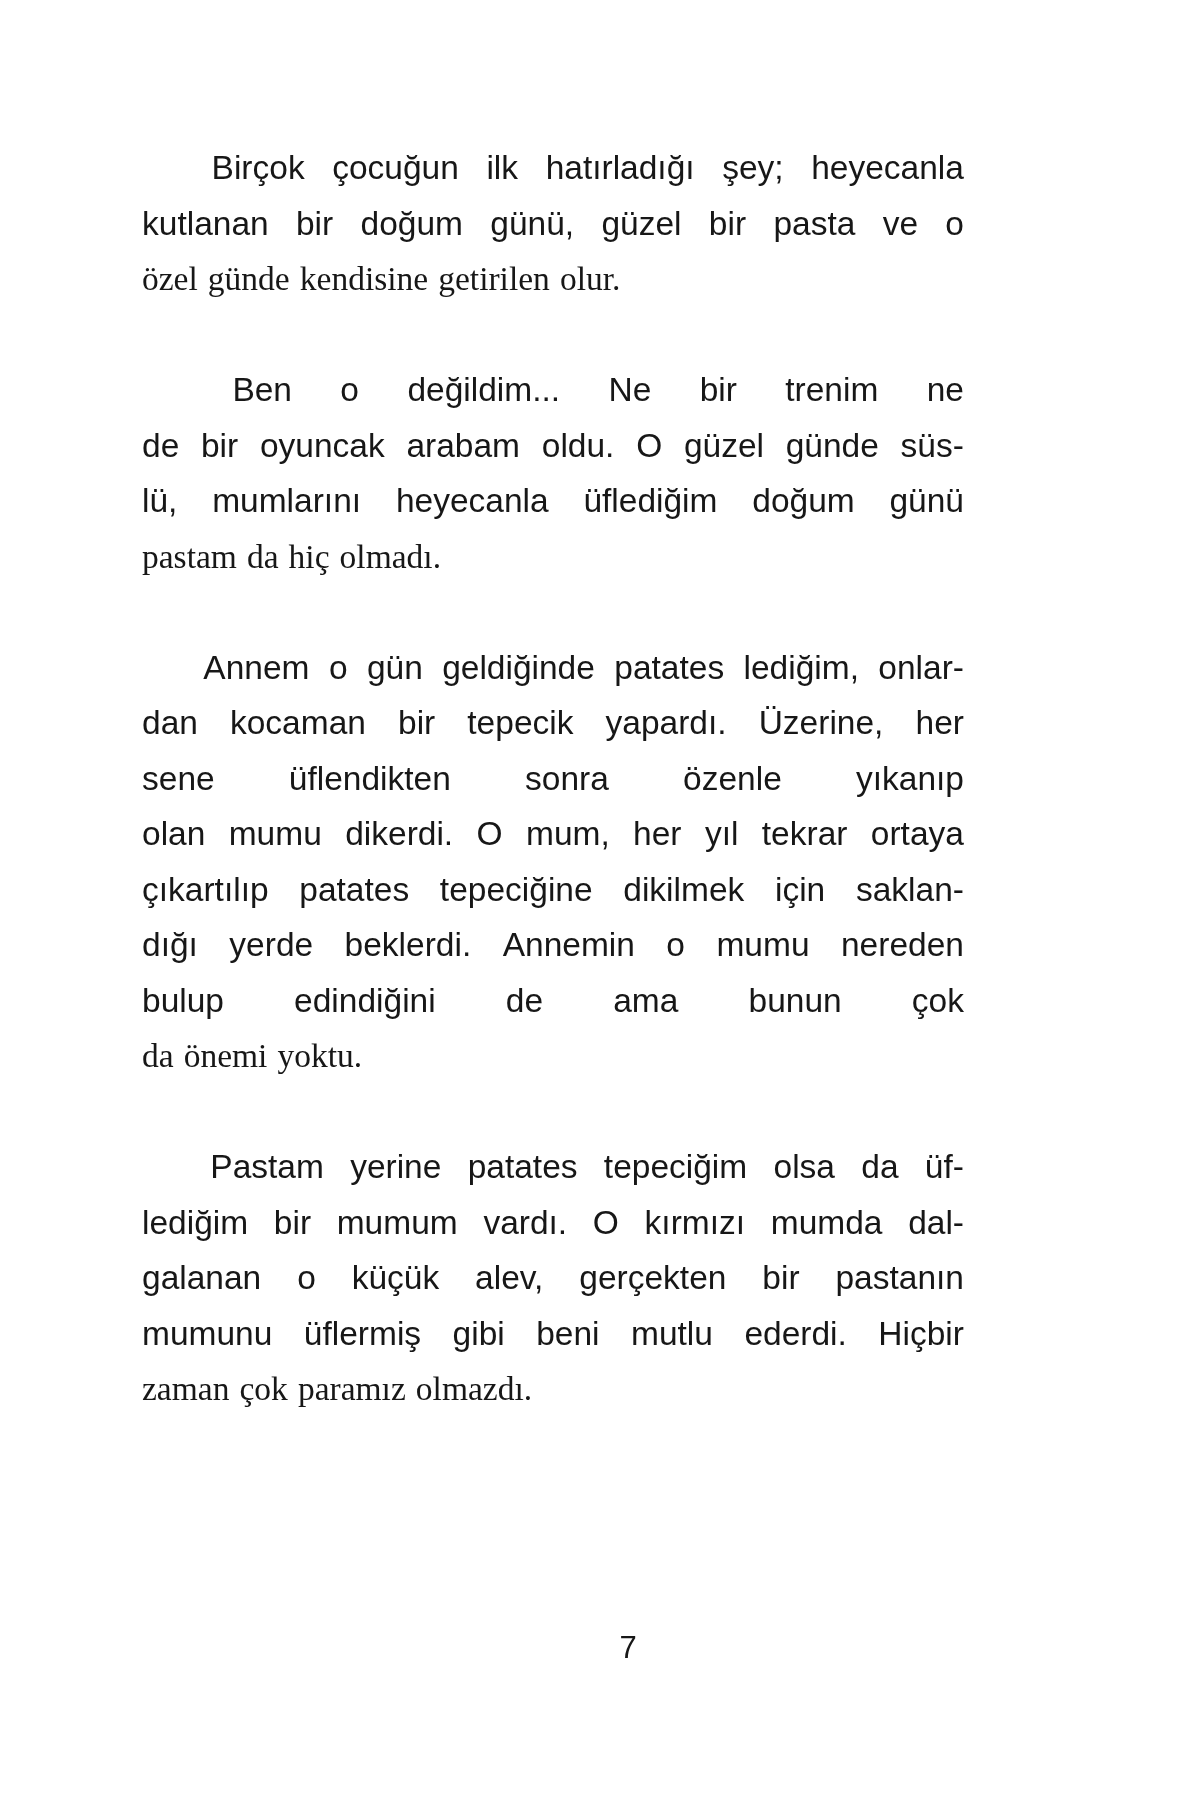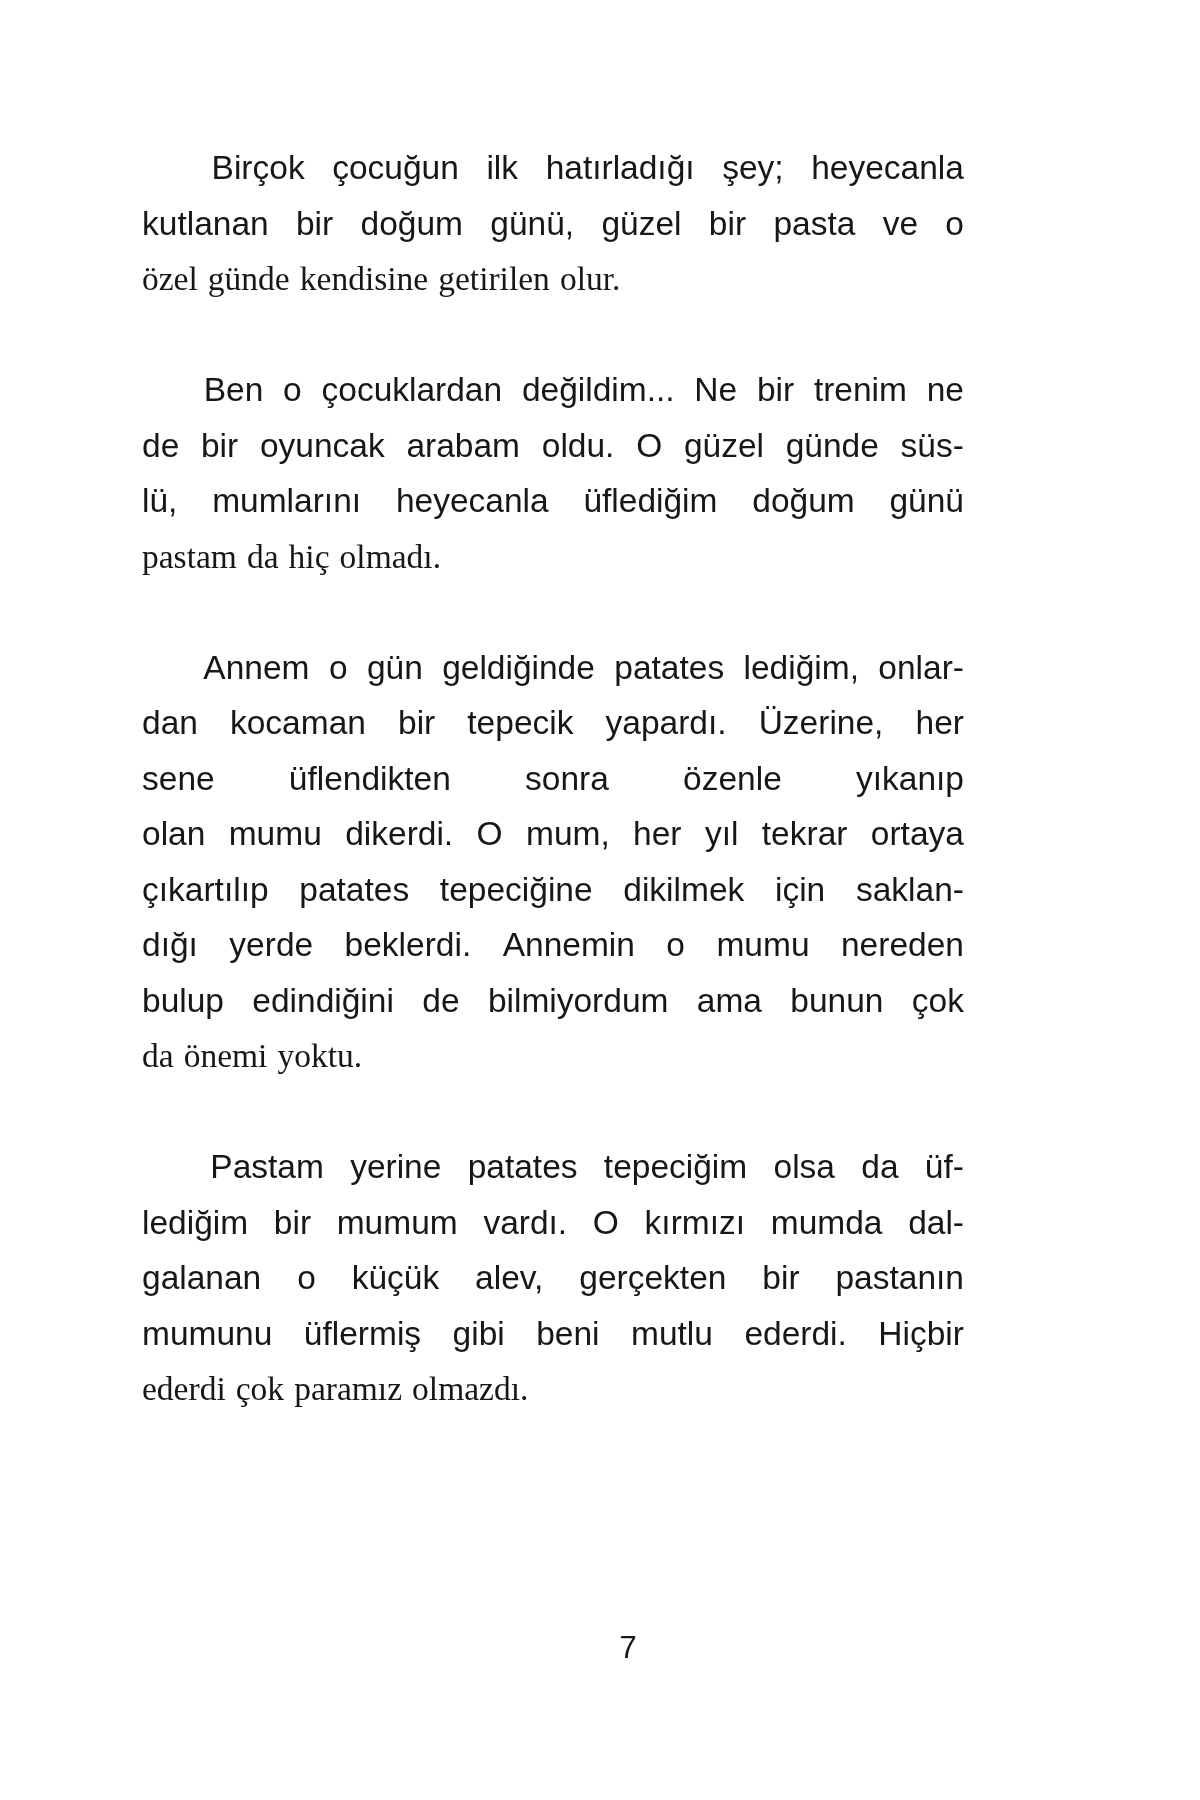--- a/index.html
+++ b/index.html
@@ -82,42 +82,42 @@
 
   <div id="text-column">
     <div id="paragraphs-host">
         <div class="para-block">
           <div class="jline"><span class="lead"></span><span class="w">Birçok</span><span class="w">çocuğun</span><span class="w">ilk</span><span class="w">hatırladığı</span><span class="w">şey;</span><span class="w">heyecanla</span></div>
           <div class="jline"><span class="w">kutlanan</span><span class="w">bir</span><span class="w">doğum</span><span class="w">günü,</span><span class="w">güzel</span><span class="w">bir</span><span class="w">pasta</span><span class="w">ve</span><span class="w">o</span></div>
           <div class="jline last"><span class="w">özel</span><span class="w">günde</span><span class="w">kendisine</span><span class="w">getirilen</span><span class="w">olur.</span></div>
         </div>
         <div class="para-gap"></div>
         <div class="para-block">
-          <div class="jline"><span class="lead"></span><span class="w">Ben</span><span class="w">o</span><span class="w">çocuklardan</span><span class="w">değildim...</span><span class="w">Ne</span><span class="w">bir</span><span class="w">trenim</span><span class="w">ne</span></div>
+          <div class="jline"><span class="lead"></span><span class="w">Ben</span><span class="w">o</span><span class="w">değildim...</span><span class="w">Ne</span><span class="w">bir</span><span class="w">trenim</span><span class="w">ne</span></div>
           <div class="jline"><span class="w">de</span><span class="w">bir</span><span class="w">oyuncak</span><span class="w">arabam</span><span class="w">oldu.</span><span class="w">O</span><span class="w">güzel</span><span class="w">günde</span><span class="w">süs-</span></div>
           <div class="jline"><span class="w">lü,</span><span class="w">mumlarını</span><span class="w">heyecanla</span><span class="w">üflediğim</span><span class="w">doğum</span><span class="w">günü</span></div>
           <div class="jline last"><span class="w">pastam</span><span class="w">da</span><span class="w">hiç</span><span class="w">olmadı.</span></div>
         </div>
         <div class="para-gap"></div>
         <div class="para-block">
           <div class="jline"><span class="lead"></span><span class="w">Annem</span><span class="w">o</span><span class="w">gün</span><span class="w">geldiğinde</span><span class="w">patates</span><span class="w">lediğim,</span><span class="w">onlar-</span></div>
           <div class="jline"><span class="w">dan</span><span class="w">kocaman</span><span class="w">bir</span><span class="w">tepecik</span><span class="w">yapardı.</span><span class="w">Üzerine,</span><span class="w">her</span></div>
           <div class="jline"><span class="w">sene</span><span class="w">üflendikten</span><span class="w">sonra</span><span class="w">özenle</span><span class="w">yıkanıp</span></div>
           <div class="jline"><span class="w">olan</span><span class="w">mumu</span><span class="w">dikerdi.</span><span class="w">O</span><span class="w">mum,</span><span class="w">her</span><span class="w">yıl</span><span class="w">tekrar</span><span class="w">ortaya</span></div>
           <div class="jline"><span class="w">çıkartılıp</span><span class="w">patates</span><span class="w">tepeciğine</span><span class="w">dikilmek</span><span class="w">için</span><span class="w">saklan-</span></div>
           <div class="jline"><span class="w">dığı</span><span class="w">yerde</span><span class="w">beklerdi.</span><span class="w">Annemin</span><span class="w">o</span><span class="w">mumu</span><span class="w">nereden</span></div>
-          <div class="jline"><span class="w">bulup</span><span class="w">edindiğini</span><span class="w">de</span><span class="w">bilmiyordum</span><span class="w">ama</span><span class="w">bunun</span><span class="w">çok</span></div>
+          <div class="jline"><span class="w">bulup</span><span class="w">edindiğini</span><span class="w">de</span><span class="w">ama</span><span class="w">bunun</span><span class="w">çok</span></div>
           <div class="jline last"><span class="w">da</span><span class="w">önemi</span><span class="w">yoktu.</span></div>
         </div>
         <div class="para-gap"></div>
         <div class="para-block">
           <div class="jline"><span class="lead"></span><span class="w">Pastam</span><span class="w">yerine</span><span class="w">patates</span><span class="w">tepeciğim</span><span class="w">olsa</span><span class="w">da</span><span class="w">üf-</span></div>
           <div class="jline"><span class="w">lediğim</span><span class="w">bir</span><span class="w">mumum</span><span class="w">vardı.</span><span class="w">O</span><span class="w">kırmızı</span><span class="w">mumda</span><span class="w">dal-</span></div>
           <div class="jline"><span class="w">galanan</span><span class="w">o</span><span class="w">küçük</span><span class="w">alev,</span><span class="w">gerçekten</span><span class="w">bir</span><span class="w">pastanın</span></div>
           <div class="jline"><span class="w">mumunu</span><span class="w">üflermiş</span><span class="w">gibi</span><span class="w">beni</span><span class="w">mutlu</span><span class="w">ederdi.</span><span class="w">Hiçbir</span></div>
-          <div class="jline last"><span class="w">ederdi</span><span class="w">çok</span><span class="w">paramız</span><span class="w">olmazdı.</span></div>
+          <div class="jline last"><span class="w">zaman</span><span class="w">çok</span><span class="w">paramız</span><span class="w">olmazdı.</span></div>
         </div>
       </div>
   </div>
 
   <div id="page-number">7</div>
 
 </div>
 
 </body></html>

